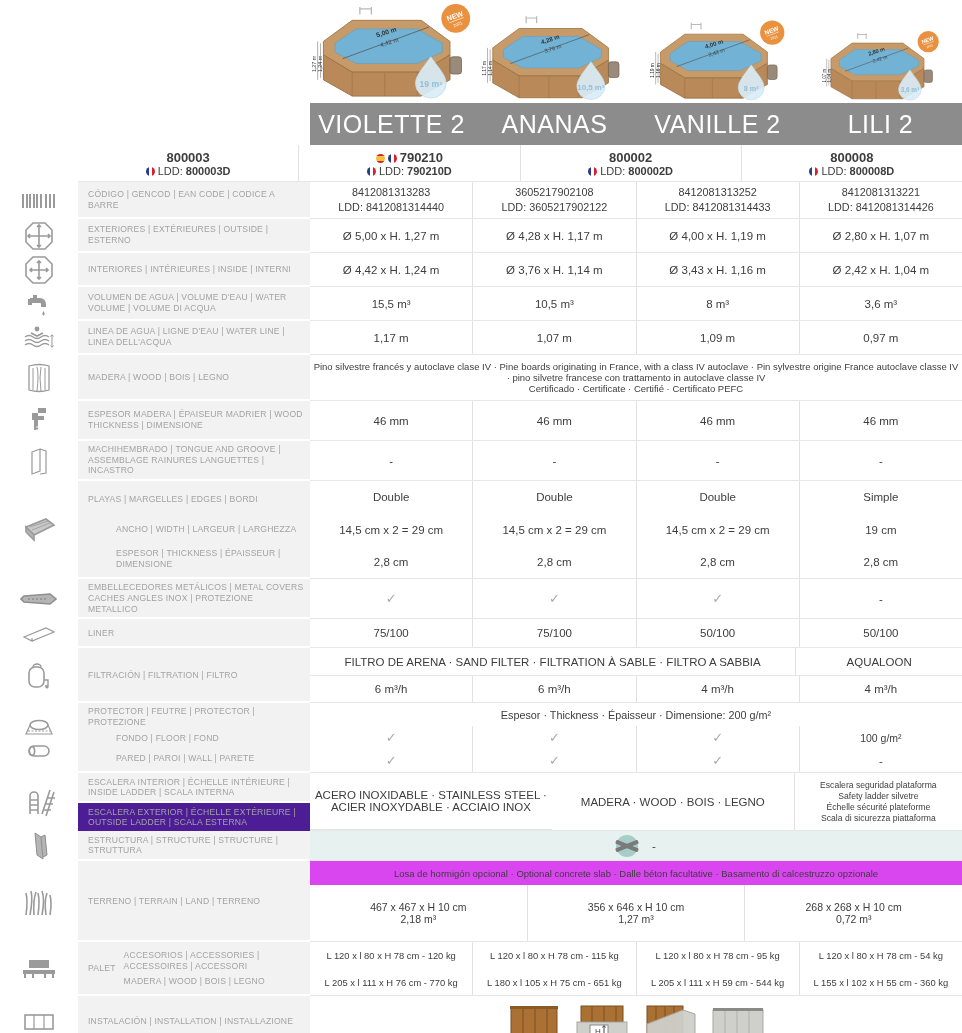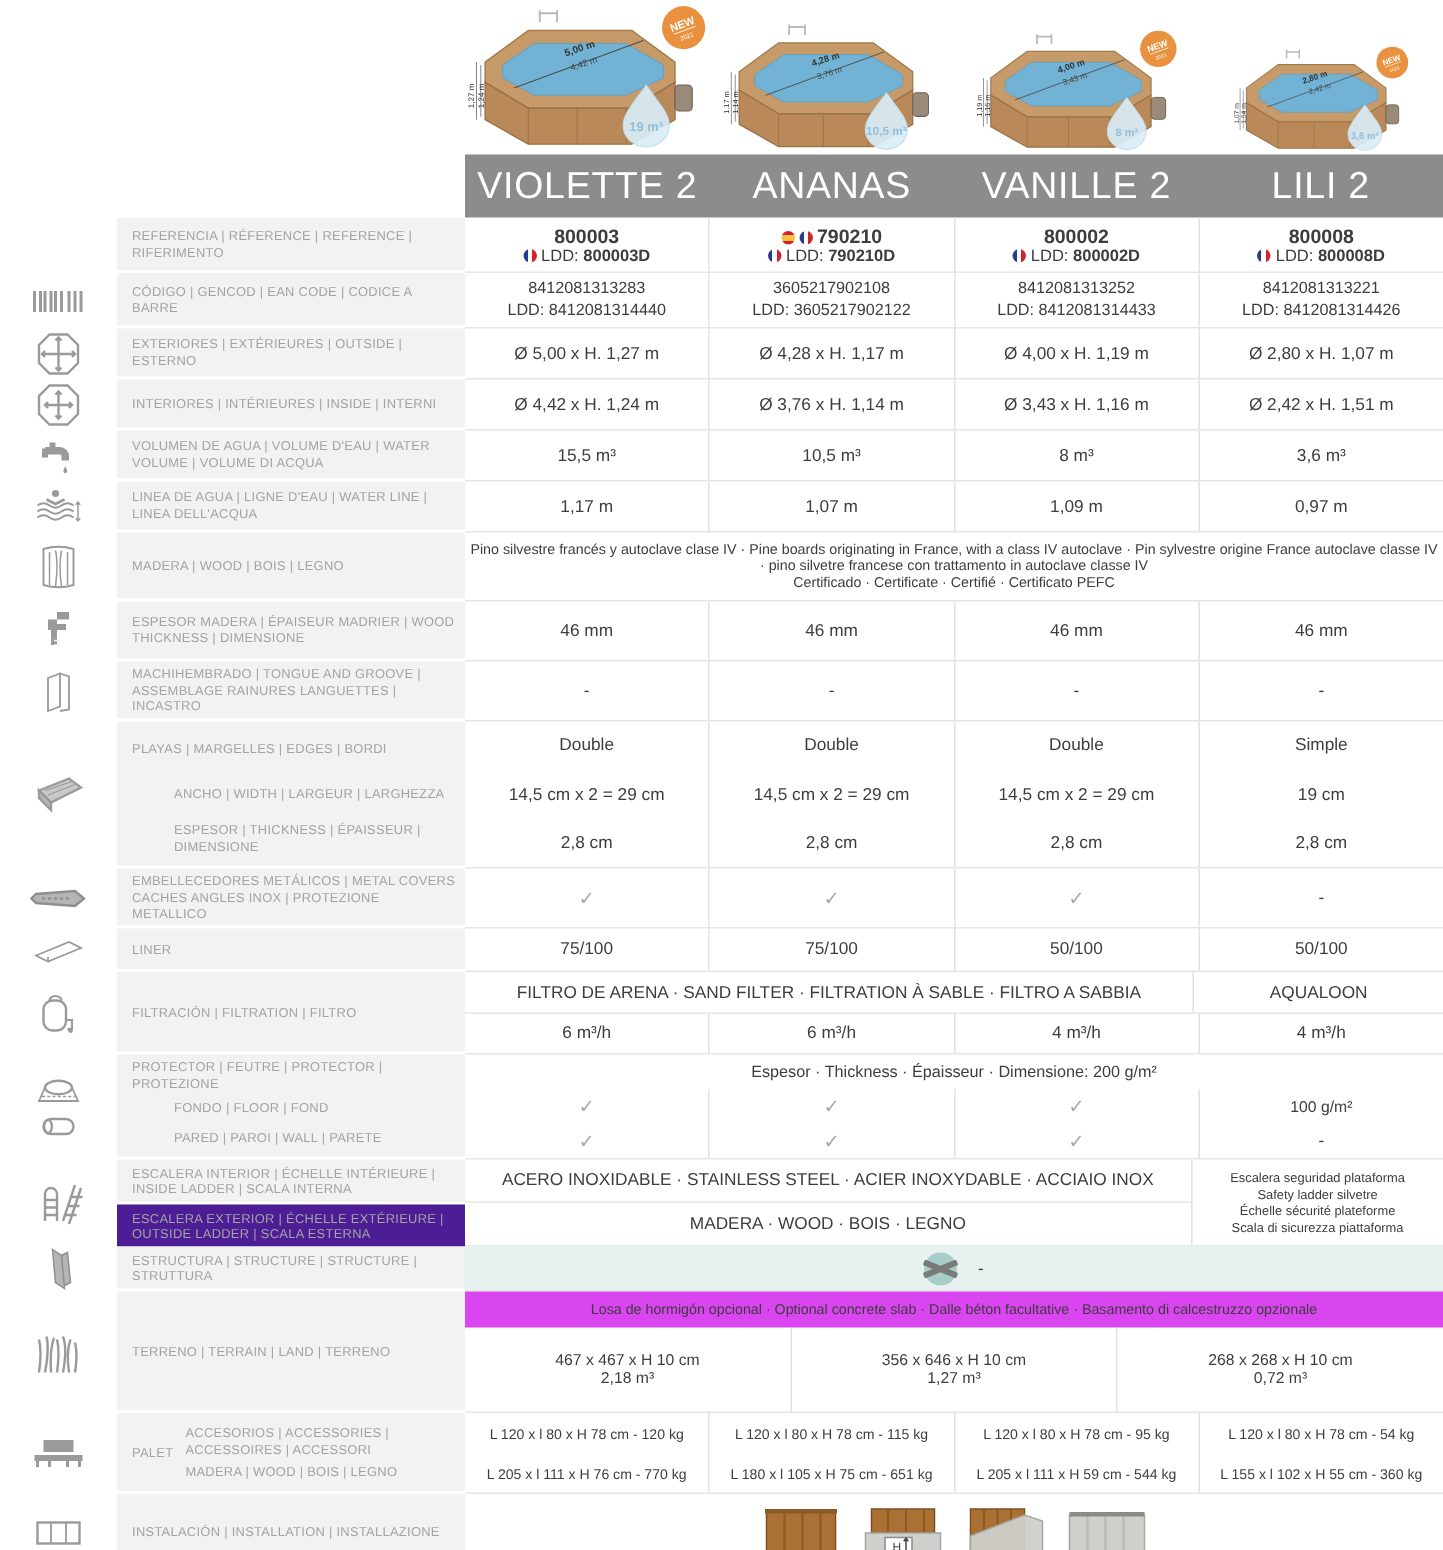--- a/index.html
+++ b/index.html
@@ -162,23 +162,20 @@
     <div class="bar">
       <div class="name-cell">VIOLETTE 2</div>
       <div class="name-cell">ANANAS</div>
       <div class="name-cell">VANILLE 2</div>
       <div class="name-cell">LILI 2</div>
     </div>
   </div>
 
   <div class="row" style="min-height:37px">
     <div class="icon-col"></div>
-    <div class="label-col">
-        <div class="lbl">REFERENCIA | RÉFERENCE | REFERENCE | RIFERIMENTO</div>
-      </div>
     <div class="data-col">
         <div class="subrow">
       <div class="cell">
         <div class="ref-l1">800003</div>
         <div class="ref-l2"><span class="flag flag-fr"></span><span>LDD:</span> <b>800003D</b></div>
       </div>
       <div class="cell">
         <div class="ref-l1"><span class="flag flag-es"></span><span class="flag flag-fr"></span><span>790210</span></div>
         <div class="ref-l2"><span class="flag flag-fr"></span><span>LDD:</span> <b>790210D</b></div>
       </div>
@@ -253,21 +250,21 @@
         </svg>
       </div>
     <div class="label-col">
         <div class="lbl">INTERIORES | INTÉRIEURES | INSIDE | INTERNI</div>
       </div>
     <div class="data-col">
         <div class="subrow">
       <div class="cell">Ø 4,42 x H. 1,24 m</div>
       <div class="cell">Ø 3,76 x H. 1,14 m</div>
       <div class="cell">Ø 3,43 x H. 1,16 m</div>
-      <div class="cell">Ø 2,42 x H. 1,51 m</div>
+      <div class="cell">Ø 2,42 x H. 1,04 m</div>
     </div>
       </div>
   </div>
 
   <div class="row" style="min-height:34px">
     <div class="icon-col">
         <svg width="26" height="28">
           <path d="M4,8 h10 a6,6 0 0 1 6,6 v3 h-5 v-3 a1,1 0 0 0 -1,-1 h-10 z" fill="#9a9a9a" stroke="none"></path>
           <path d="M7,8 v-3 h4 v3 M2,9 v6 h4 v-6 z" fill="#9a9a9a" stroke="none"></path>
           <path d="M17.5,21 c1.6,2.4 1.6,4 0,4.6 c-1.6,-.6 -1.6,-2.2 0,-4.6 z" fill="#9a9a9a" stroke="none"></path>
@@ -507,21 +504,21 @@
         <svg width="34" height="40">
           <path d="M8,14 a4,4 0 0 1 8,0 v18 M8,14 v18 M8,18 h8 M8,23 h8 M8,28 h8" stroke-width="1.6"></path>
           <path d="M22,30 l8,-24 M26,32 l8,-24 M23,26 l8,0 M25,20 l8,0 M27,14 l8,0" transform="translate(-2,2)" stroke-width="1.6"></path>
         </svg>
       </div>
     <div class="label-col" style="padding:0;background:none;border-bottom:none">
       <div class="lbl" style="flex:1;display:flex;align-items:center;background:#f2f2f2;border-bottom:2px solid #fff;padding:3px 6px 3px 10px">ESCALERA INTERIOR | ÉCHELLE INTÉRIEURE | INSIDE LADDER | SCALA INTERNA</div>
       <div class="lbl" style="flex:1;display:flex;align-items:center;background:#4c1d95;padding:3px 6px 3px 10px">ESCALERA EXTERIOR | ÉCHELLE EXTÉRIEURE | OUTSIDE LADDER | SCALA ESTERNA</div>
     </div>
     <div class="data-col" style="flex-direction:row">
-      <div style="flex:3;display:flex;flex-direction:column">
+      <div style="flex:3;display:flex;flex-direction:row">
         <div class="cell span-cell" style="flex:1;border-bottom:1px solid #e6e6e6">ACERO INOXIDABLE · STAINLESS STEEL · ACIER INOXYDABLE · ACCIAIO INOX</div>
         <div class="cell span-cell" style="flex:1">MADERA · WOOD · BOIS · LEGNO</div>
       </div>
       <div class="cell tiny" style="flex:1">
         <div>Escalera seguridad plataforma</div>
         <div>Safety ladder silvetre</div>
         <div>Échelle sécurité plateforme</div>
         <div>Scala di sicurezza piattaforma</div>
       </div>
     </div>

